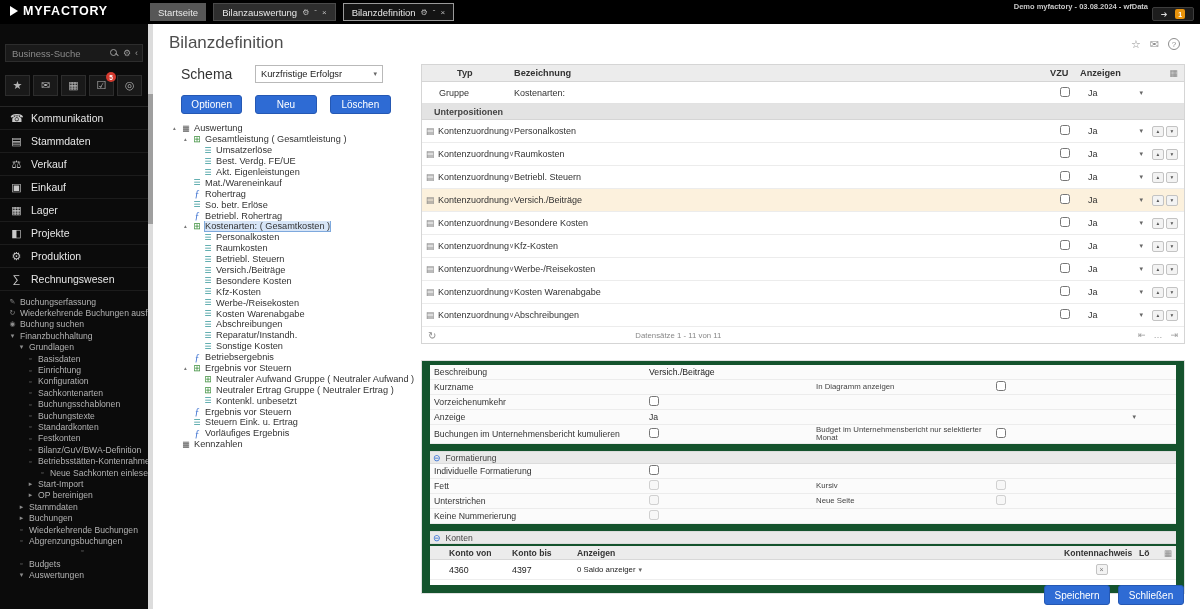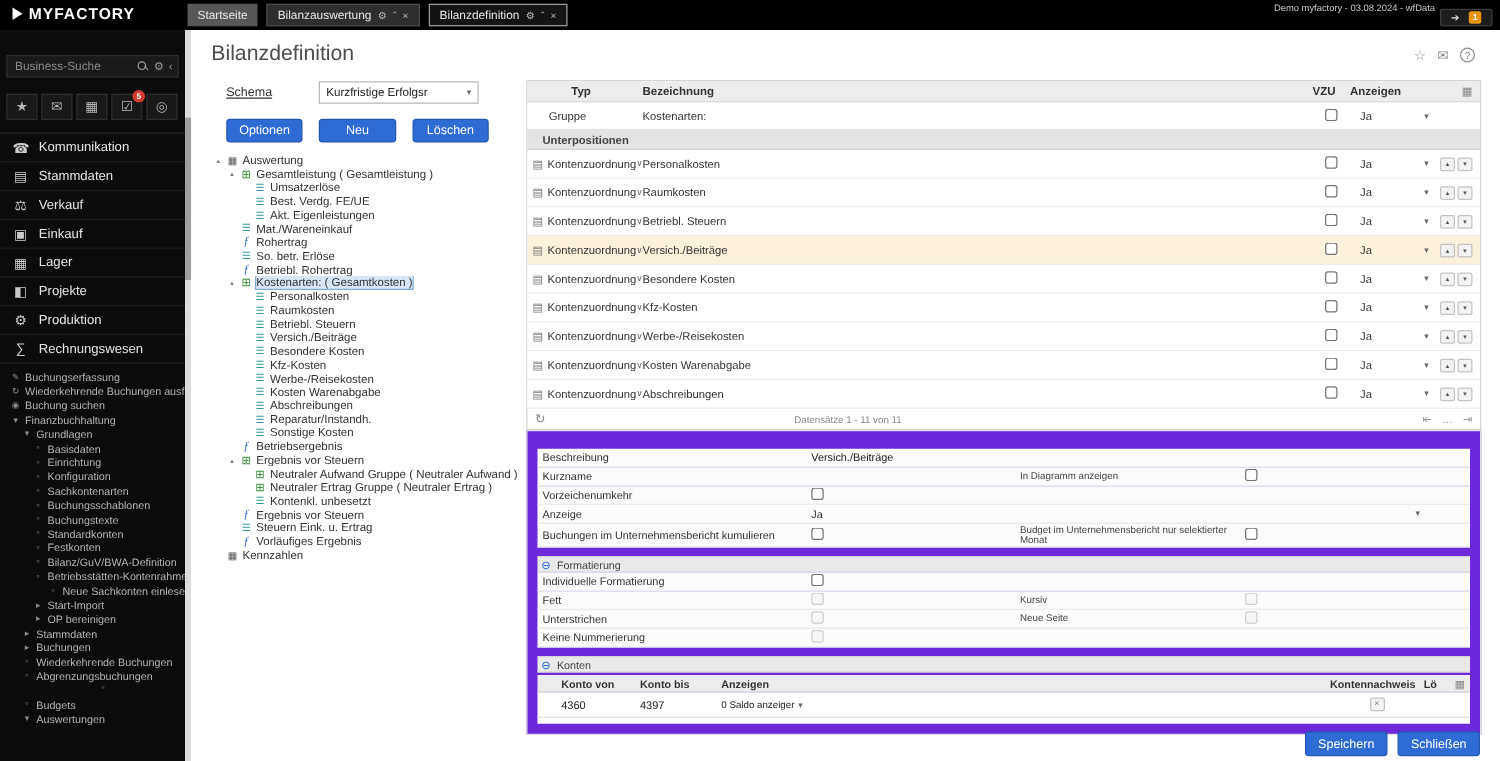--- a/index.html
+++ b/index.html
@@ -10,21 +10,21 @@
   .topbar { position:absolute; top:0; left:0; right:0; height:24px; background:#000; color:#fff; }
   .logo { position:absolute; left:10px; top:4px; display:flex; align-items:center; gap:5px; }
   .logo-tri { width:0; height:0; border-left:8px solid #fff; border-top:5px solid transparent; border-bottom:5px solid transparent; }
   .logo-text { font-size:12.5px; font-weight:bold; letter-spacing:.8px; color:#fff; }
   .tabs { position:absolute; left:150px; top:3px; display:flex; gap:7px; }
   .tab { height:18px; display:flex; align-items:center; gap:5px; padding:0 8px; font-size:9.5px; color:#e8e8e8; cursor:default; }
   .tab.t1 { background:#575757; }
   .tab.t2 { background:#2e2e2e; border:1px solid #4a4a4a; }
   .tab.t3 { background:#141414; border:1px solid #9a9a9a; }
   .tab .ti { font-size:8px; color:#bdbdbd; }
-  .session { position:absolute; right:52px; top:2px; font-size:7.5px; color:#c9c9c9; }
+  .session { position:absolute; right:52px; top:2px; font-size:7.5px; color:#c9c9c9;font-weight:bold; }
   .userbox { position:absolute; right:6px; top:7px; width:42px; height:14px; background:#1d1d1d; border:1px solid #3d3d3d; border-radius:2px; display:flex; align-items:center; justify-content:space-evenly; }
   .userbox .arr { font-size:8px; color:#ddd; }
   .userbox .badge { width:10px; height:10px; background:#e8930c; border-radius:2px; color:#fff; font-size:7px; font-weight:bold; display:flex; align-items:center; justify-content:center; }
 
   
   .sidebar { position:absolute; top:24px; left:0; width:148px; bottom:0; background:#0b0b0b; overflow:hidden; }
   .side-scroll { position:absolute; top:24px; left:148px; width:5px; bottom:0; background:#dcdcdc; }
   .side-scroll .thumb { position:absolute; top:70px; left:0; width:5px; height:130px; background:#9f9f9f; }
   .sb-search { margin:20px 5px 0 5px; height:18px; background:#1a1a1a; border:1px solid #2d2d2d; display:flex; align-items:center; padding:0 4px; gap:4px; }
   .sb-search input { flex:1; min-width:0; background:transparent; border:0; outline:none; color:#c5c5c5; font-size:9.5px; font-family:"Liberation Sans",sans-serif; }
@@ -46,21 +46,21 @@
 
   
   .main { position:absolute; top:24px; left:153px; right:0; bottom:0; background:#fff; }
   .page-title { position:absolute; left:16px; top:9px; font-size:17px; color:#4d4d4d; }
   .page-icons { position:absolute; right:20px; top:14px; display:flex; gap:9px; color:#8d8d8d; font-size:11px; }
   .page-icons .help { width:12px; height:12px; border:1px solid #8d8d8d; border-radius:50%; font-size:8px; display:flex; align-items:center; justify-content:center; }
 
   
   .left-pane { position:absolute; left:16px; top:40px; width:248px; bottom:6px; }
   .schema-row { display:flex; align-items:center; height:20px; padding-left:12px; }
-  .schema-row .sl { font-size:10px; color:#333; width:74px;text-decoration:underline; }
+  .schema-row .sl { font-size:14px; color:#333; width:74px; }
   .selbox { width:128px; height:18px; border:1px solid #b9b9b9; background:#fff; font-size:9.3px; color:#222; display:flex; align-items:center; justify-content:space-between; padding:0 5px; }
   .chev { color:#666; font-size:7px; }
   .btn-row { display:flex; gap:13px; margin:11px 26px 9px 12px; }
   .btn-blue { flex:1; height:19px; background:#2e6bd4; color:#fff; border:1px solid #2558b3; border-radius:3px; font-size:10px; font-family:"Liberation Sans",sans-serif; cursor:pointer; }
   .def-tree { margin-top:5px; font-size:9.2px; color:#333; }
   .dt-item { height:10.9px; display:flex; align-items:center; gap:3px; white-space:nowrap; overflow:hidden; cursor:default; }
   .dt-item .arrow { width:7px; font-size:5.5px; color:#777; flex:none; text-align:center; }
   .dt-item .g { width:10px; text-align:center; font-size:8px; flex:none; }
   .t-leaf .g { color:#36989a; }
   .t-group .g { color:#3d8f3d; font-size:9px; }
@@ -85,21 +85,21 @@
   .c-ja { display:flex; justify-content:space-between; align-items:center; padding:0 7px 0 8px; }
   .c-step { display:flex; gap:2px; justify-content:flex-end; padding-right:6px; }
   .stepbtn { width:12px; height:11px; border:1px solid #c3c3c3; background:#f3f3f3; border-radius:2px; font-size:5.5px; color:#555; display:flex; align-items:center; justify-content:center; cursor:pointer; }
   input[type=checkbox] { width:10px; height:10px; margin:0; }
   .pager { height:16px; display:flex; align-items:center; font-size:7.8px; color:#888; padding:0 6px; position:relative; }
   .pager .refresh { font-size:10px; color:#8a8a8a; }
   .pager .info { position:absolute; left:28%; }
   .pager .nav { margin-left:auto; display:flex; gap:8px; color:#9c9c9c; font-size:9px; }
 
   
-  .detail { margin-top:0; background:#6d28d9; border:1px solid #e0e0e0; padding:14px 8px 8px 8px; }
+  .detail { margin-top:16px; background:#14532d; border:1px solid #e0e0e0; padding:4px 8px 8px 8px; }
   .fr { display:grid; grid-template-columns:215px 167px 180px 40px 1fr; align-items:center; min-height:15px; background:#fbfbfb; border-bottom:1px solid #ececec; font-size:8.7px; color:#333; padding-left:4px; }
   .fr .val { color:#222; }
   .fr .val2 { grid-column:2/6; display:flex; justify-content:space-between; align-items:center; padding-right:40px; }
   .fr .l2 { font-size:7.8px; line-height:8.5px; color:#444; padding-right:6px; }
   .sec { height:13px; background:#e9e9e9; border-top:1px solid #dcdcdc; border-bottom:1px solid #dcdcdc; display:flex; align-items:center; gap:5px; padding-left:3px; font-size:8.6px; color:#444; margin-top:7px; }
   .sec .dot { color:#2e6bd4; font-size:9px; }
   .khead { display:grid; grid-template-columns:82px 65px 1fr 75px 37px; height:14px; background:#ececec; border-bottom:1px solid #d8d8d8; font-size:8.6px; font-weight:bold; color:#333; align-items:center; margin-top:2px; }
   .khead .k1 { padding-left:19px; }
   .khead .k5 { display:flex; justify-content:space-between; padding-right:4px; }
   .khead .k5 .gi { color:#888; font-weight:normal; }

